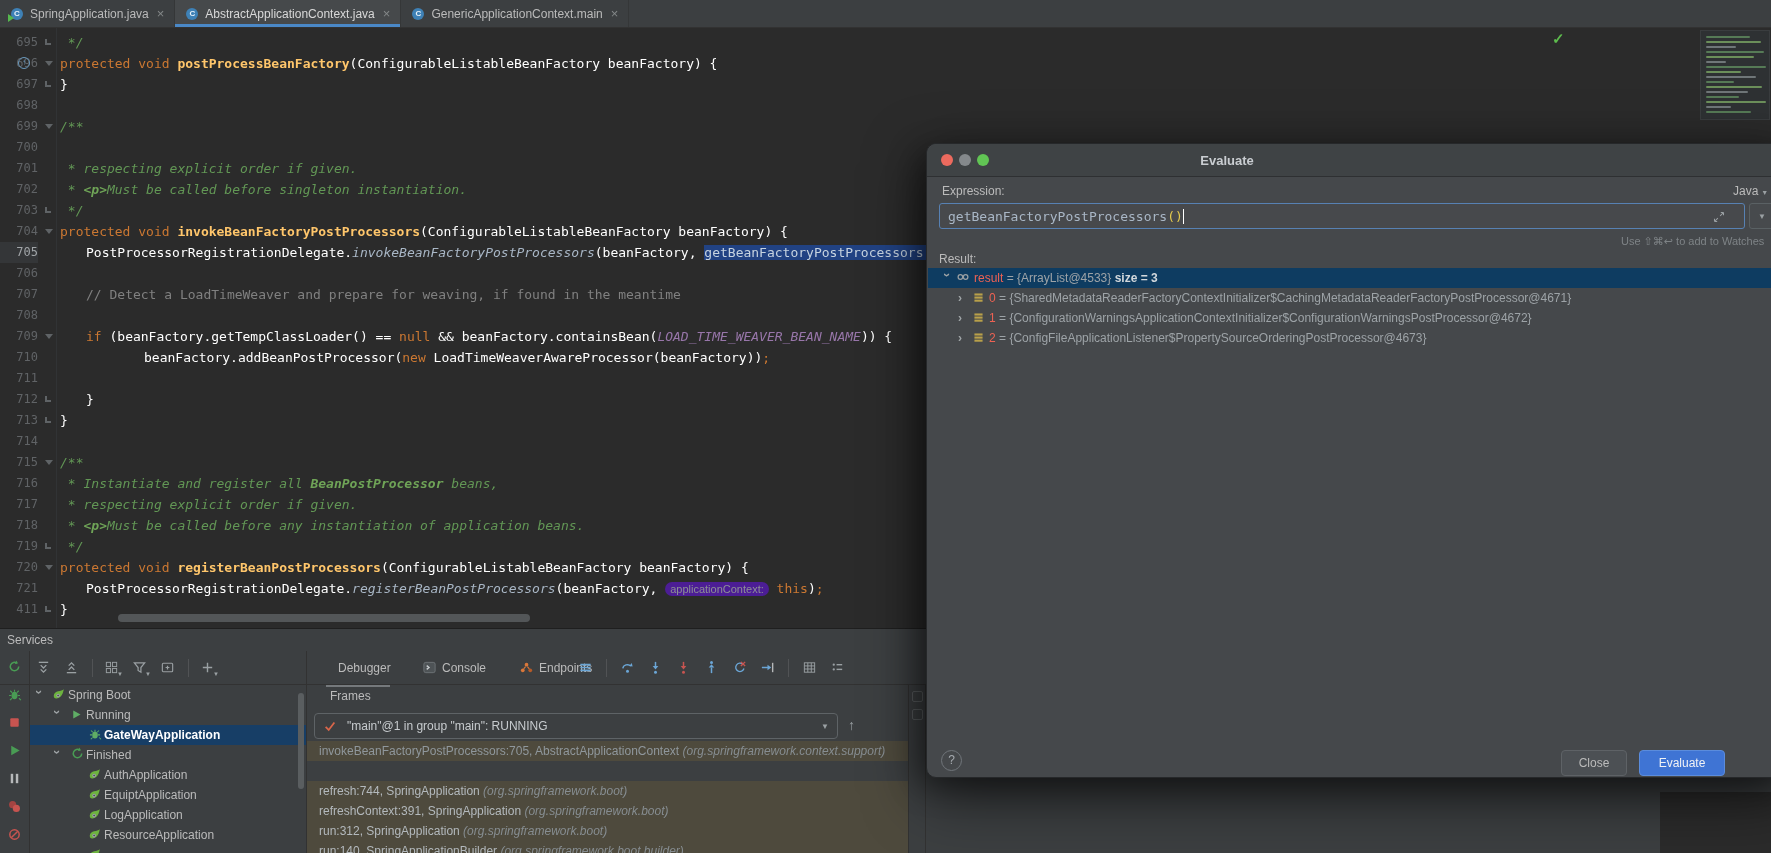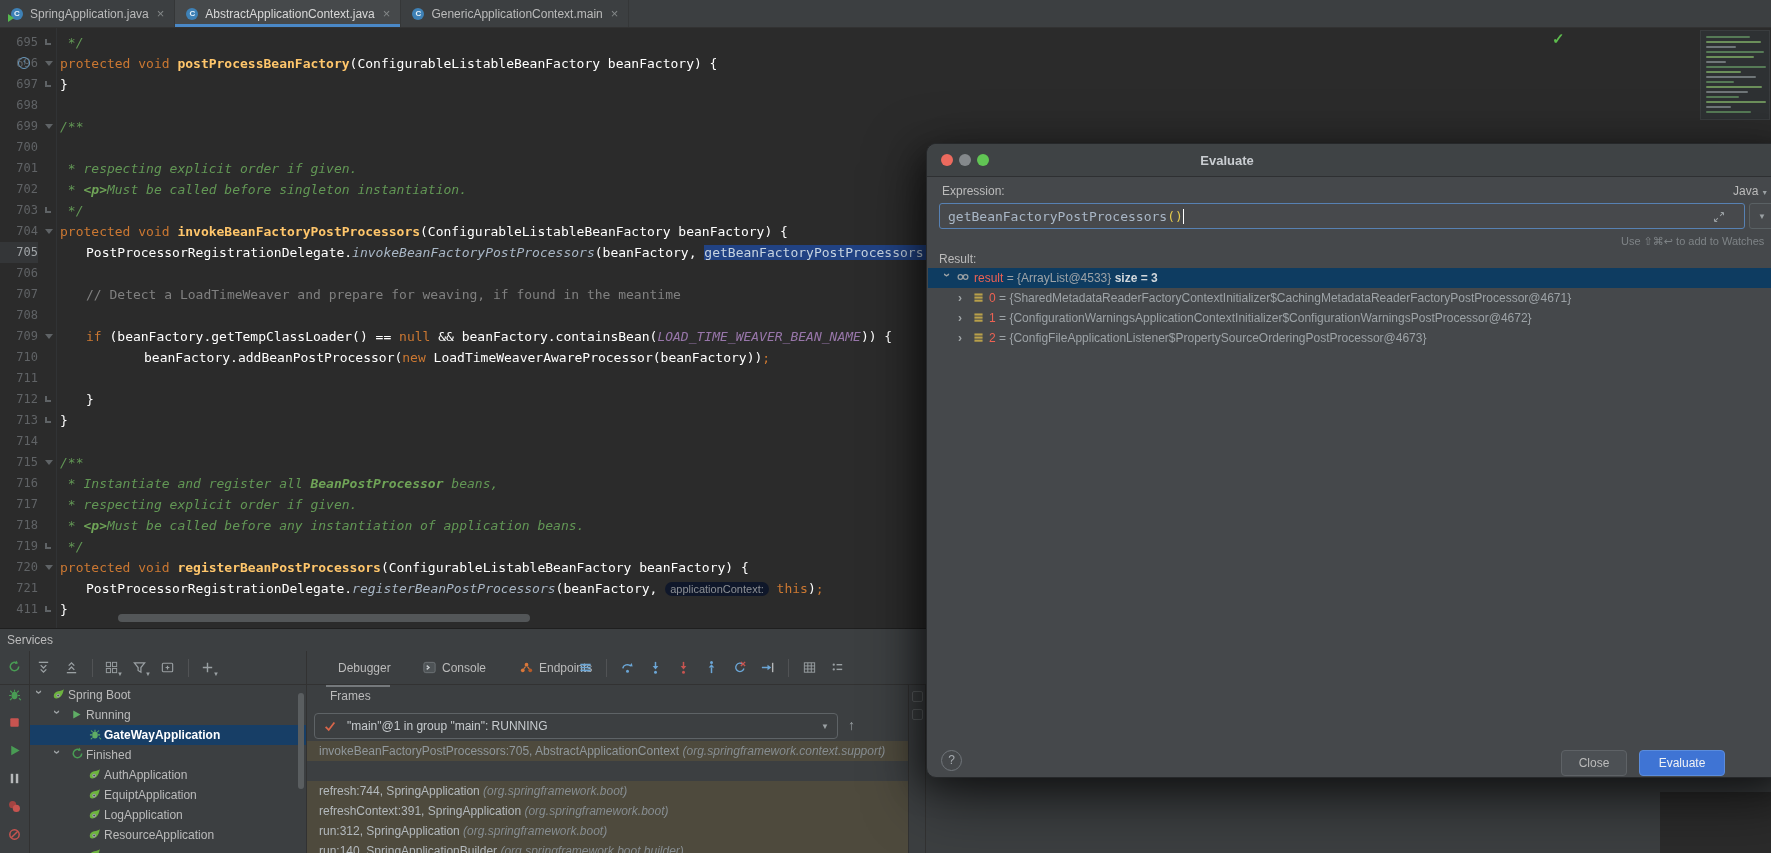--- a/index.html
+++ b/index.html
@@ -37,21 +37,21 @@
   .tk-kw{color:#cc7832;}
   .tk-mth{color:#ffc66b;font-weight:bold;}
   .tk-pln{color:#ffffff;}
   .tk-doc{color:#629755;font-style:italic;}
   .tk-docb{color:#6fa457;font-style:italic;font-weight:bold;}
   .tk-cmt{color:#808080;}
   .tk-cst{color:#9876aa;font-style:italic;}
   .tk-smth{color:#a9b7c6;font-style:italic;}
   .tk-sem{color:#cc7832;}
   .tk-sel{background:#214283;color:#c6d3e0;}
-  .tk-hint{background:#0f172a;color:#8d9095;border-radius:8px;padding:1px 5px;font-size:11px;
+  .tk-hint{background:#4c1d95;color:#8d9095;border-radius:8px;padding:1px 5px;font-size:11px;
     font-family:"Liberation Sans",sans-serif;font-style:normal;}
   #hscroll{position:absolute;left:118px;top:586px;width:412px;height:8px;background:#5a5e60;border-radius:4px;opacity:.85;}
   #minimap{position:absolute;left:1700px;top:2px;width:70px;height:90px;background:#2e3133;border:1px solid #3a3d3f;}
   .mmbar{position:absolute;left:5px;height:2px;border-radius:1px;}
   #inspcheck{position:absolute;left:1552px;top:2px;color:#5dbb4d;font-size:15px;font-weight:bold;}
 
   
   #bottom{position:absolute;left:0;top:628px;width:1771px;height:225px;background:#3c3f41;
     border-top:1px solid #1f1f1f;z-index:1;color:#bbbbbb;}
   #svcTitle{position:absolute;left:7px;top:4px;font-size:12px;color:#bbbbbb;}

